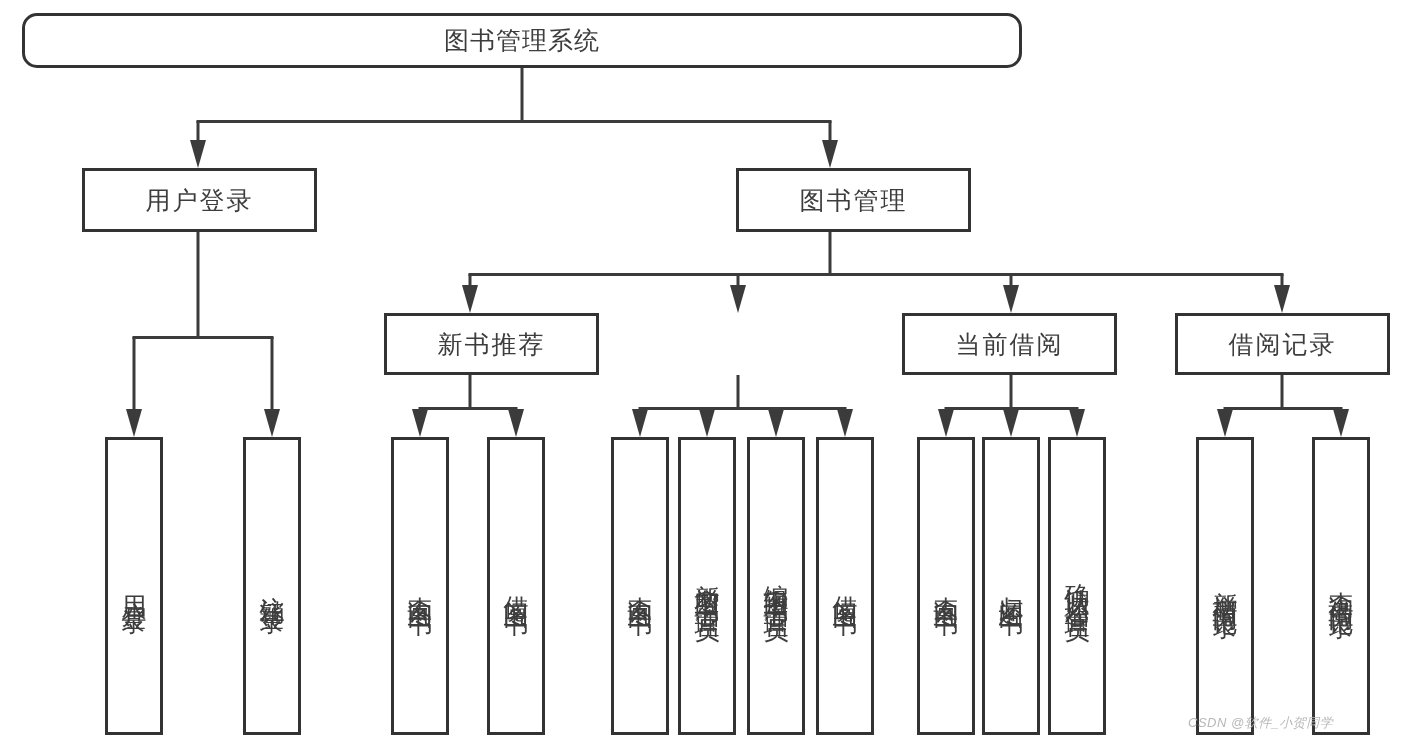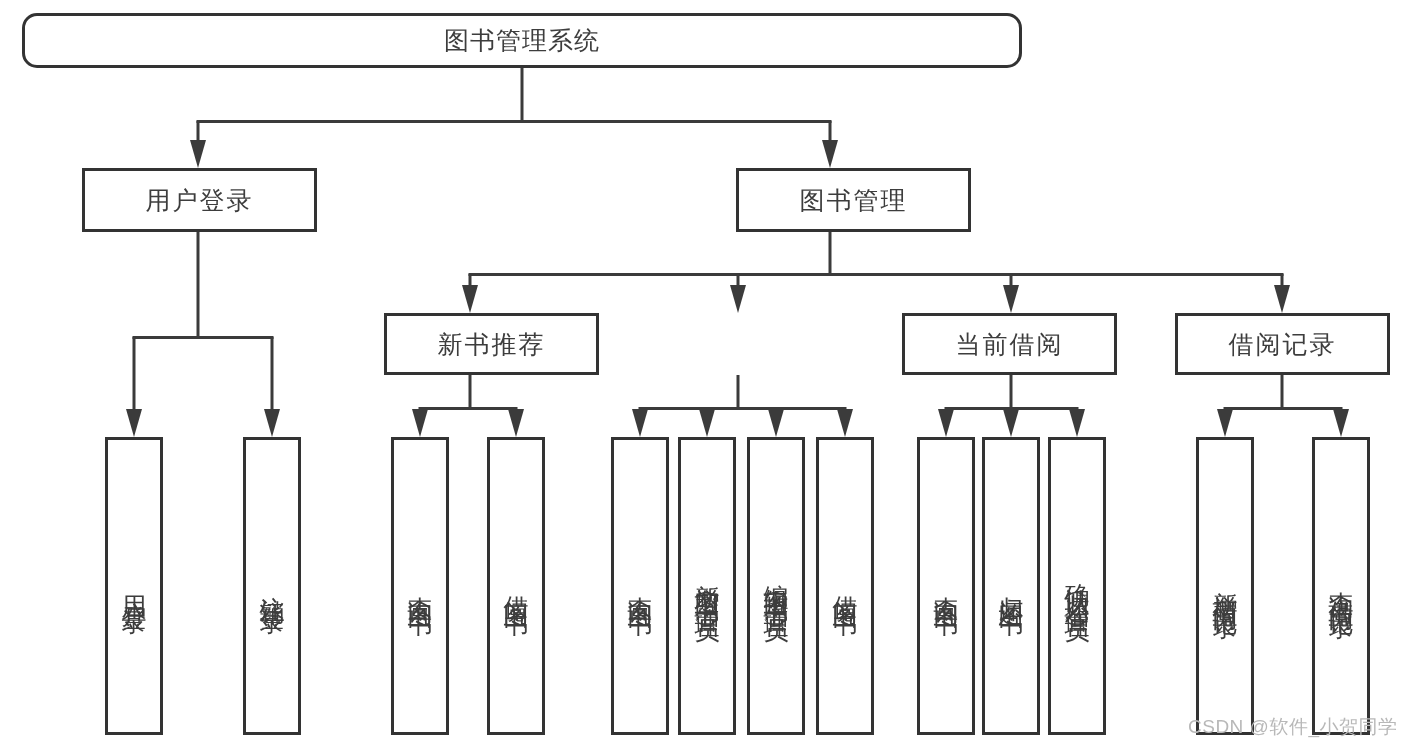--- a/index.html
+++ b/index.html
@@ -37,25 +37,26 @@
     white-space: nowrap;
     color: #3d3d3d;
   }
   .leaf { width: 58px; height: 298px; top: 437px; }
   .l3 { width: 215px; height: 62px; top: 313px; }
   .l2 { width: 235px; height: 64px; top: 168px; }
   #watermark {
     position: absolute;
     left: 1188px;
     top: 714px;
-    font-size: 19px;
+    font-size: 13px;
     letter-spacing: 0.5px;
     color: #b8b8b8;
     white-space: nowrap;
     z-index: 5;
+    font-style: italic;
   }
 </style>
 </head>
 <body>
 
 <div id="canvas">
 
   <svg id="connector-layer" viewBox="0 0 1405 747" xmlns="http://www.w3.org/2000/svg">
     <g stroke="#3b3b3b" stroke-width="3" fill="none">
 

